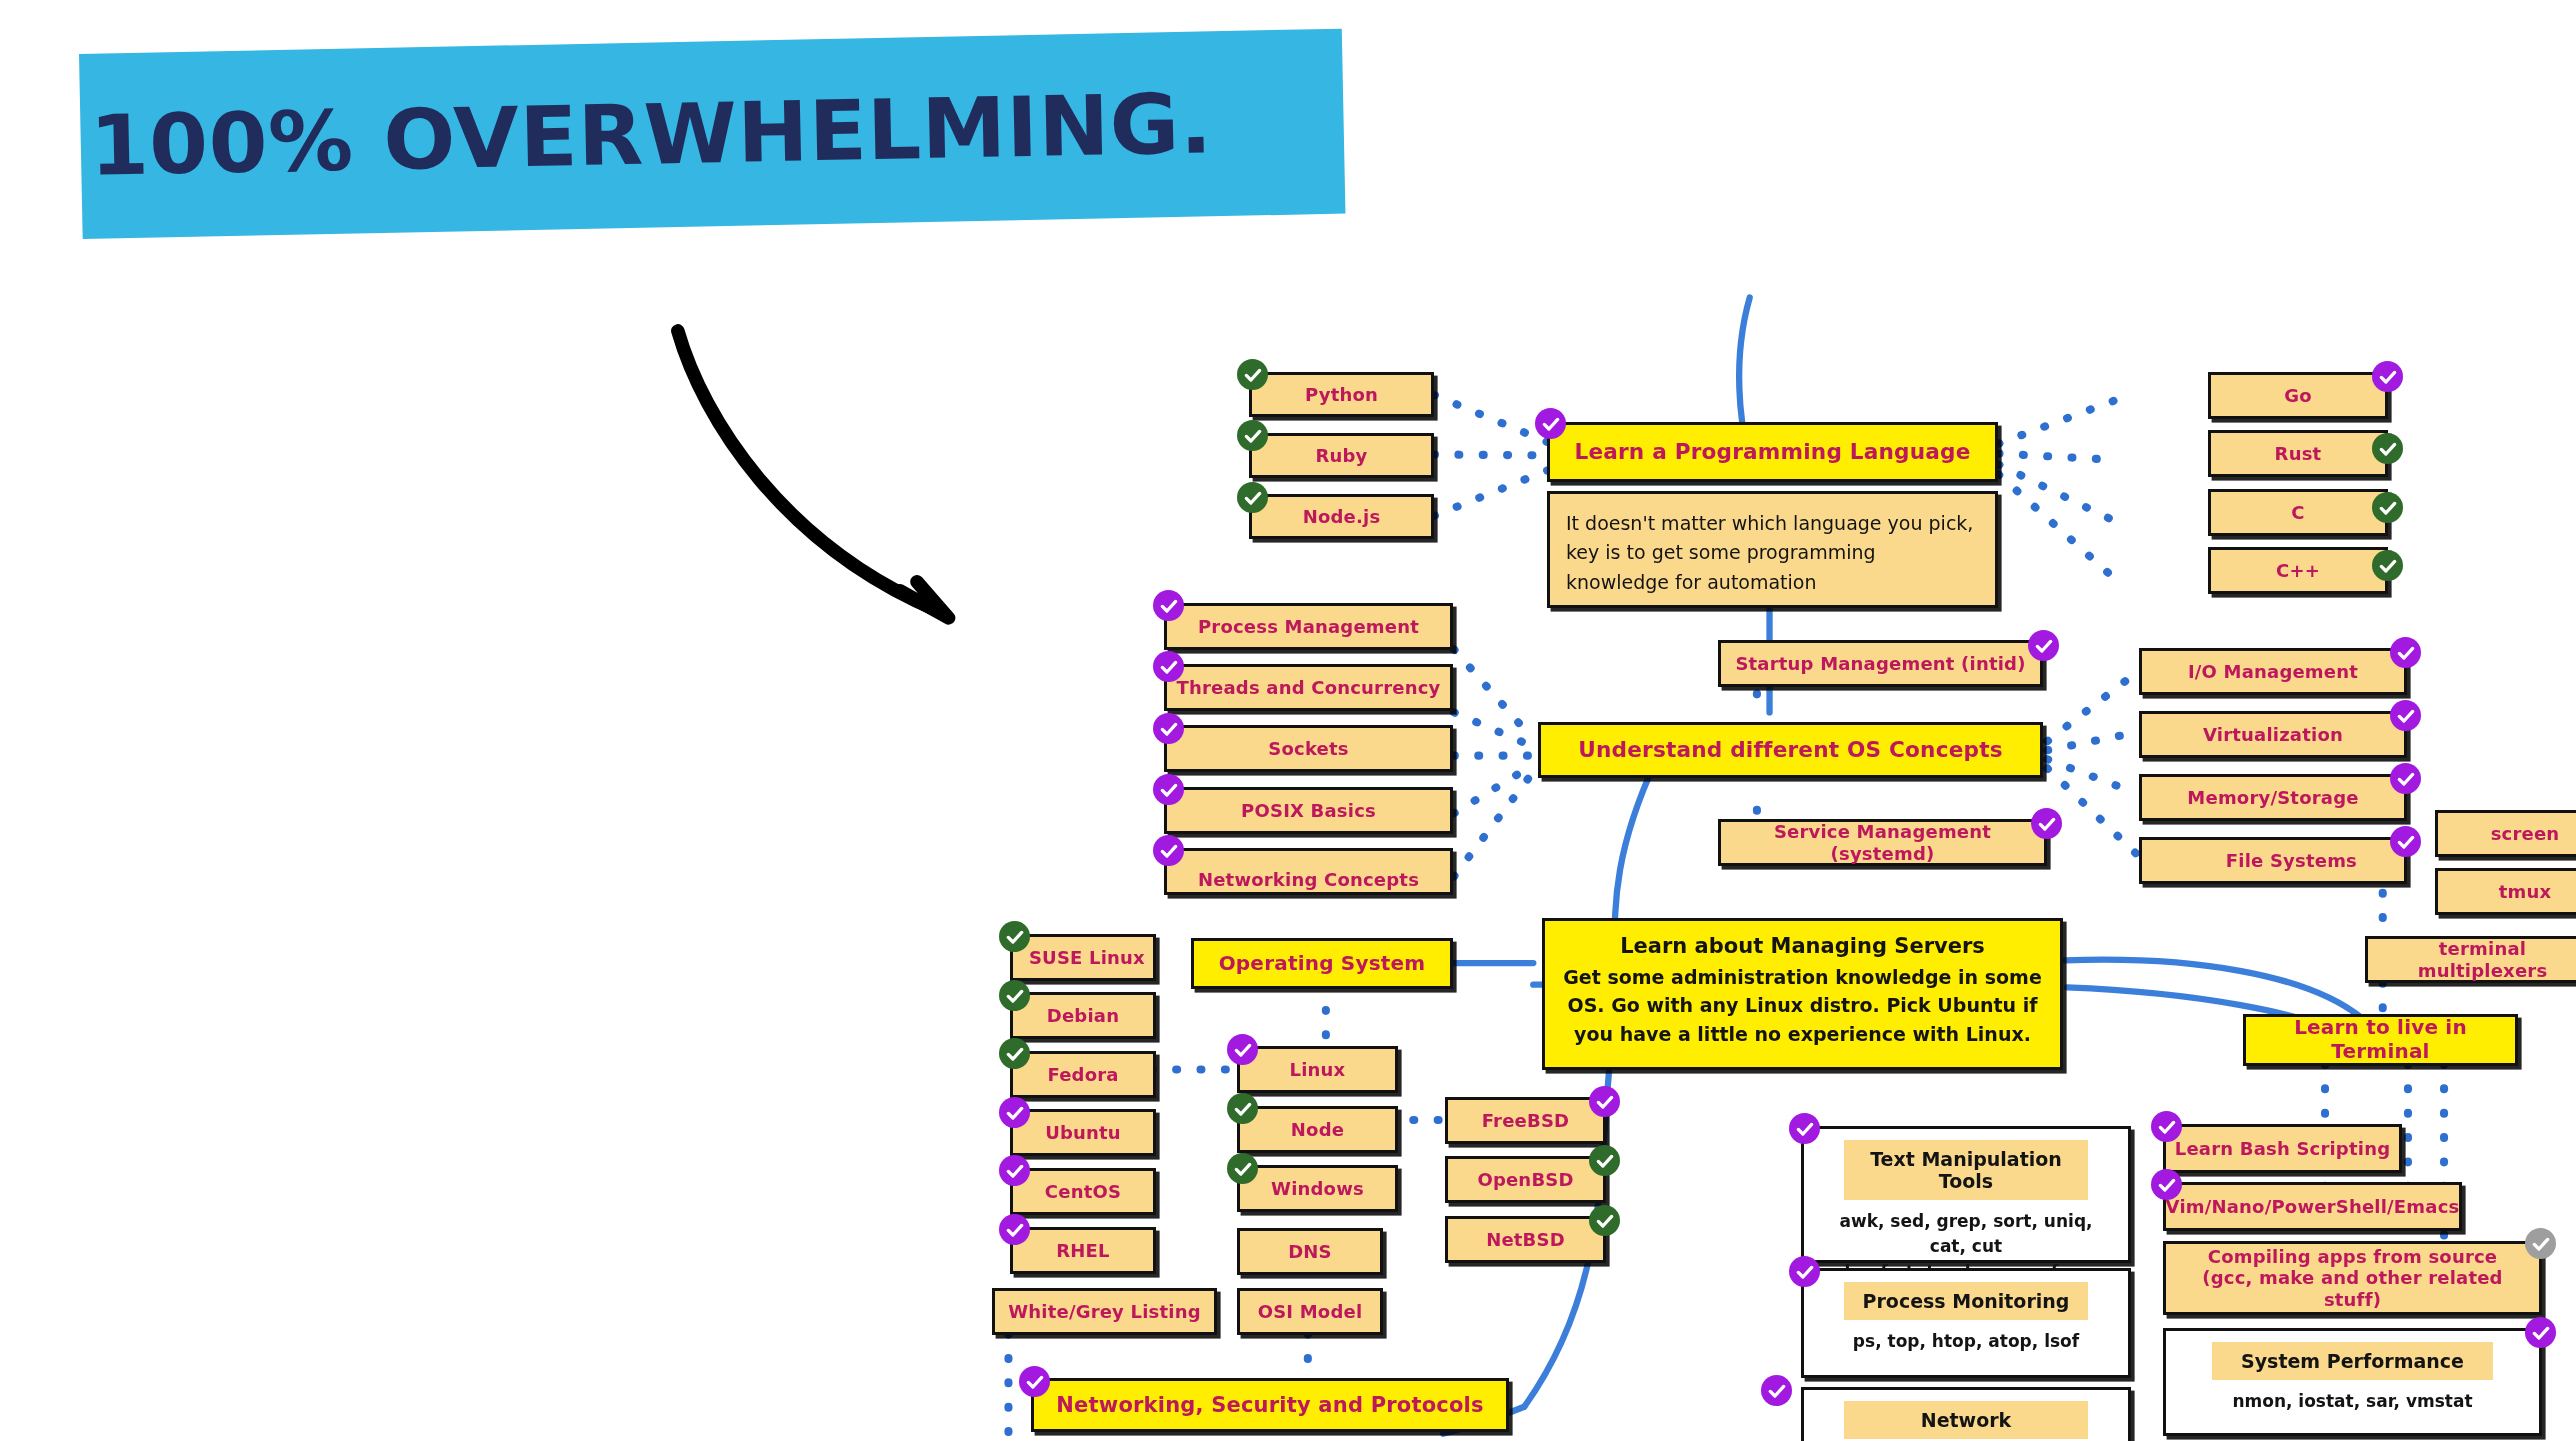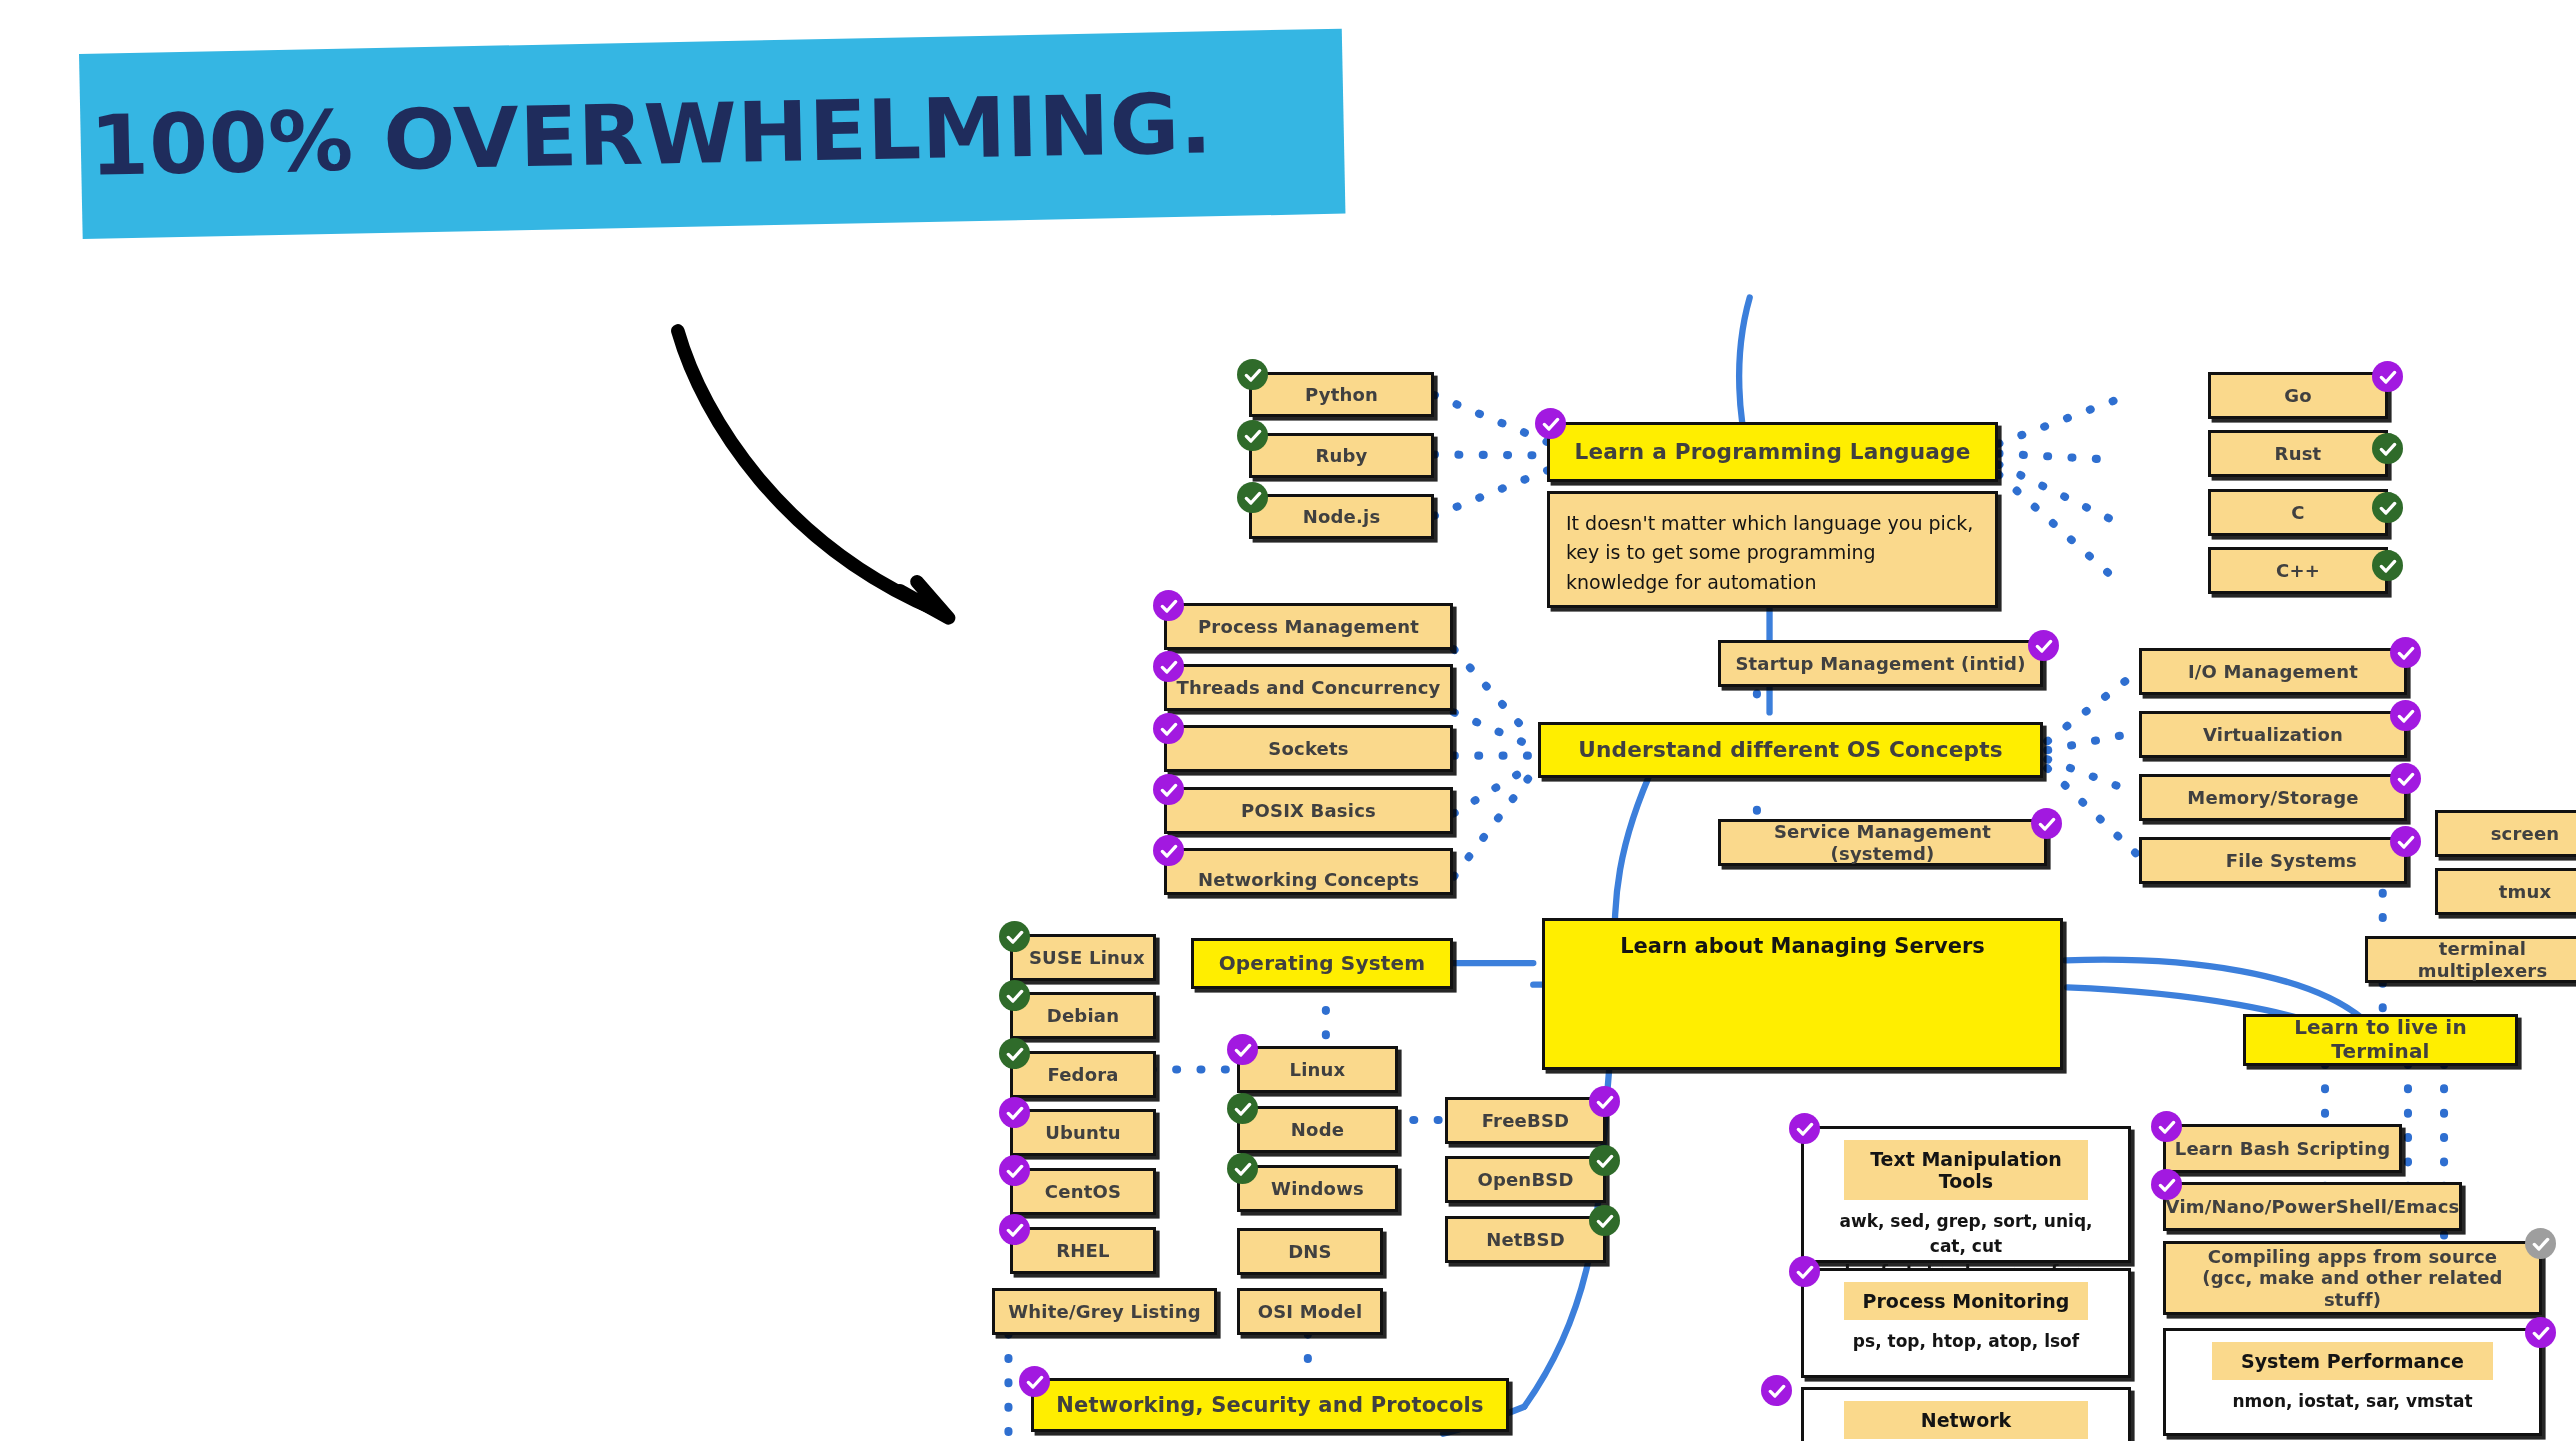--- a/index.html
+++ b/index.html
@@ -28,21 +28,21 @@
 
   
   #links{position:absolute;left:0;top:0;width:2576px;height:1441px;pointer-events:none;}
 
   
   .node{
     position:absolute;box-sizing:border-box;
     background:#fad98c;border:3.6px solid #111;
     box-shadow:3.6px 3.6px 0 rgba(0,0,0,0.85);
     display:flex;align-items:center;justify-content:center;text-align:center;
-    color:#404040;font-weight:700;letter-spacing:0.2px;
+    color:#be185d;font-weight:700;letter-spacing:0.2px;
     padding:1.8px 7.2px;line-height:1.18;
   }
   .node.small{font-size:18px;}
   .node.mid{font-size:19px;}
   .yellow{background:#ffee00;}
 
   
   .card{
     position:absolute;box-sizing:border-box;background:#ffffff;
     border:3.6px solid #111;box-shadow:3.6px 3.6px 0 rgba(0,0,0,0.85);
@@ -336,20 +336,21 @@
   </div>
   <div class="node small" style="left:2435px;top:868px;width:180px;height:47px;">
     <span>tmux</span>
   </div>
   <div class="node small" style="left:2365px;top:936px;width:235px;height:47px;">
     <span>terminal multiplexers</span>
   </div>
 
   <div class="yellownote" style="left:1542px;top:918px;width:521px;height:152px;">
     <div class="t">Learn about Managing Servers</div>
+    <div class="d">Get some administration knowledge in some OS. Go with any Linux distro. Pick Ubuntu if you have a little no experience with Linux.</div>
   </div>
 
   <div class="node mid yellow" style="left:1191px;top:938px;width:262px;height:51px;font-size:20px;">
     <span>Operating System</span>
   </div>
 
   <div class="node small" style="left:1237px;top:1046px;width:161px;height:47px;">
     <span>Linux</span>
   </div>
   <div class="badge purple" style="left:1227px;top:1034px;">

